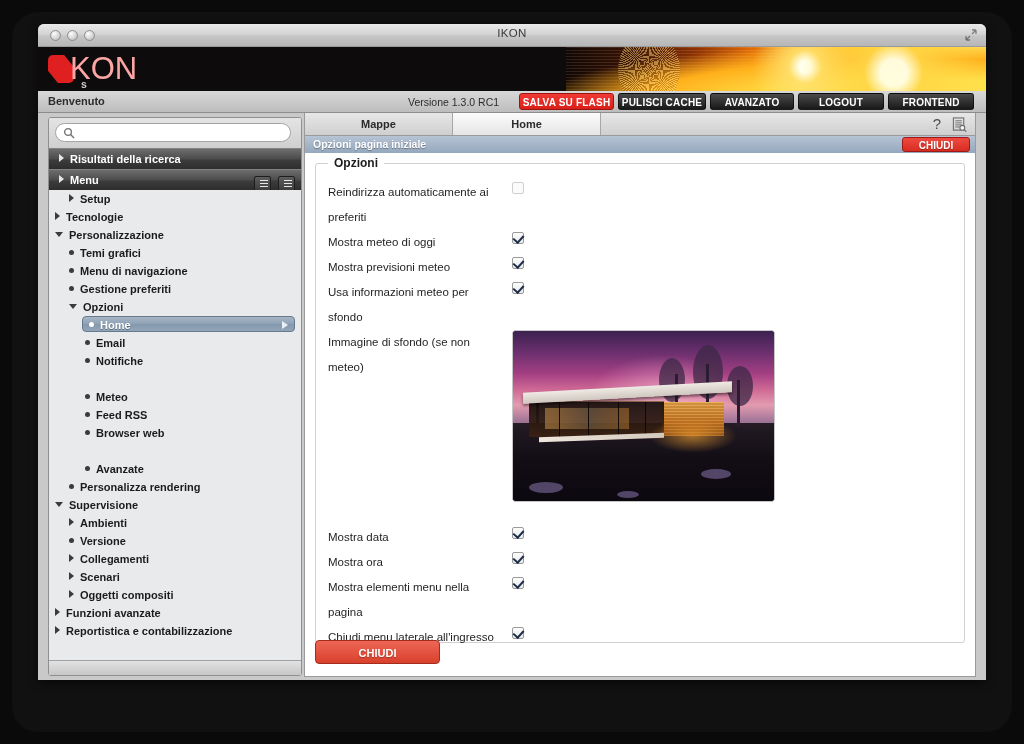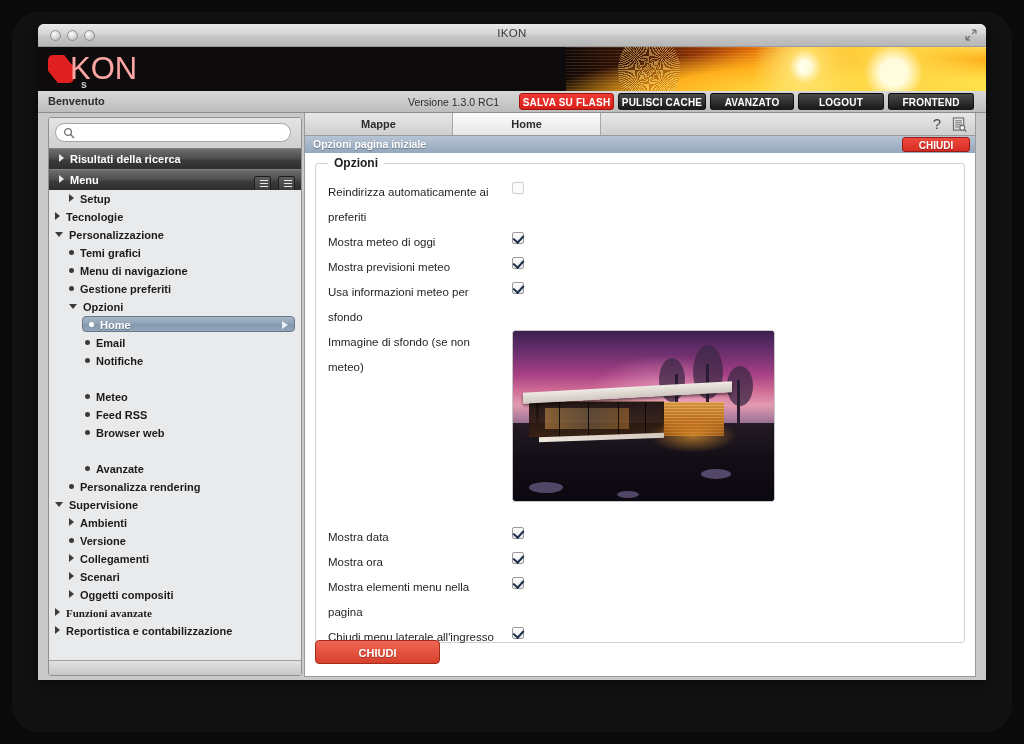--- a/index.html
+++ b/index.html
@@ -416,21 +416,21 @@
             <div class="node" style="position: absolute; top: 234px; left: 36px; right: 4px; padding-left: 0px;"><span class="dot"></span><span>Browser web</span></div>
             <div class="node" style="position: absolute; top: 216px; left: 36px; right: 4px; padding-left: 0px;"><span class="dot"></span><span>Feed RSS</span></div>
             <div class="node" style="position: absolute; top: 270px; left: 36px; right: 4px; padding-left: 0px;"><span class="dot"></span><span>Avanzate</span></div>
             <div class="node" style="position: absolute; top: 288px; left: 20px; right: 4px; padding-left: 0px;"><span class="dot"></span><span>Personalizza rendering</span></div>
             <div class="node" style="position: absolute; top: 306px; left: 6px; right: 4px; padding-left: 0px;"><span class="arrow down"></span><span>Supervisione</span></div>
             <div class="node" style="position: absolute; top: 324px; left: 20px; right: 4px; padding-left: 0px;"><span class="arrow right"></span><span>Ambienti</span></div>
             <div class="node" style="position: absolute; top: 342px; left: 20px; right: 4px; padding-left: 0px;"><span class="dot"></span><span>Versione</span></div>
             <div class="node" style="position: absolute; top: 360px; left: 20px; right: 4px; padding-left: 0px;"><span class="arrow right"></span><span>Collegamenti</span></div>
             <div class="node" style="position: absolute; top: 378px; left: 20px; right: 4px; padding-left: 0px;"><span class="arrow right"></span><span>Scenari</span></div>
             <div class="node" style="position: absolute; top: 396px; left: 20px; right: 4px; padding-left: 0px;"><span class="arrow right"></span><span>Oggetti compositi</span></div>
-            <div class="node" style="position: absolute; top: 414px; left: 6px; right: 4px; padding-left: 0px; font-family: Liberation Serif, serif;"><span class="arrow right"></span><span>Funzioni avanzate</span></div>
+            <div class="node" style="position: absolute; top: 414px; left: 6px; right: 4px; padding-left: 0px;"><span class="arrow right"></span><span>Funzioni avanzate</span></div>
             <div class="node" style="position: absolute; top: 432px; left: 6px; right: 4px; padding-left: 0px;"><span class="arrow right"></span><span>Reportistica e contabilizzazione</span></div>
           </div>
         <div id="sidebar-foot"></div>
       </div>
 
       <div id="main">
 
         <div id="tabbar">
           <div id="tabs-host">
               <div class="tab" style="left: 0px; width: 148px;">Mappe</div>

